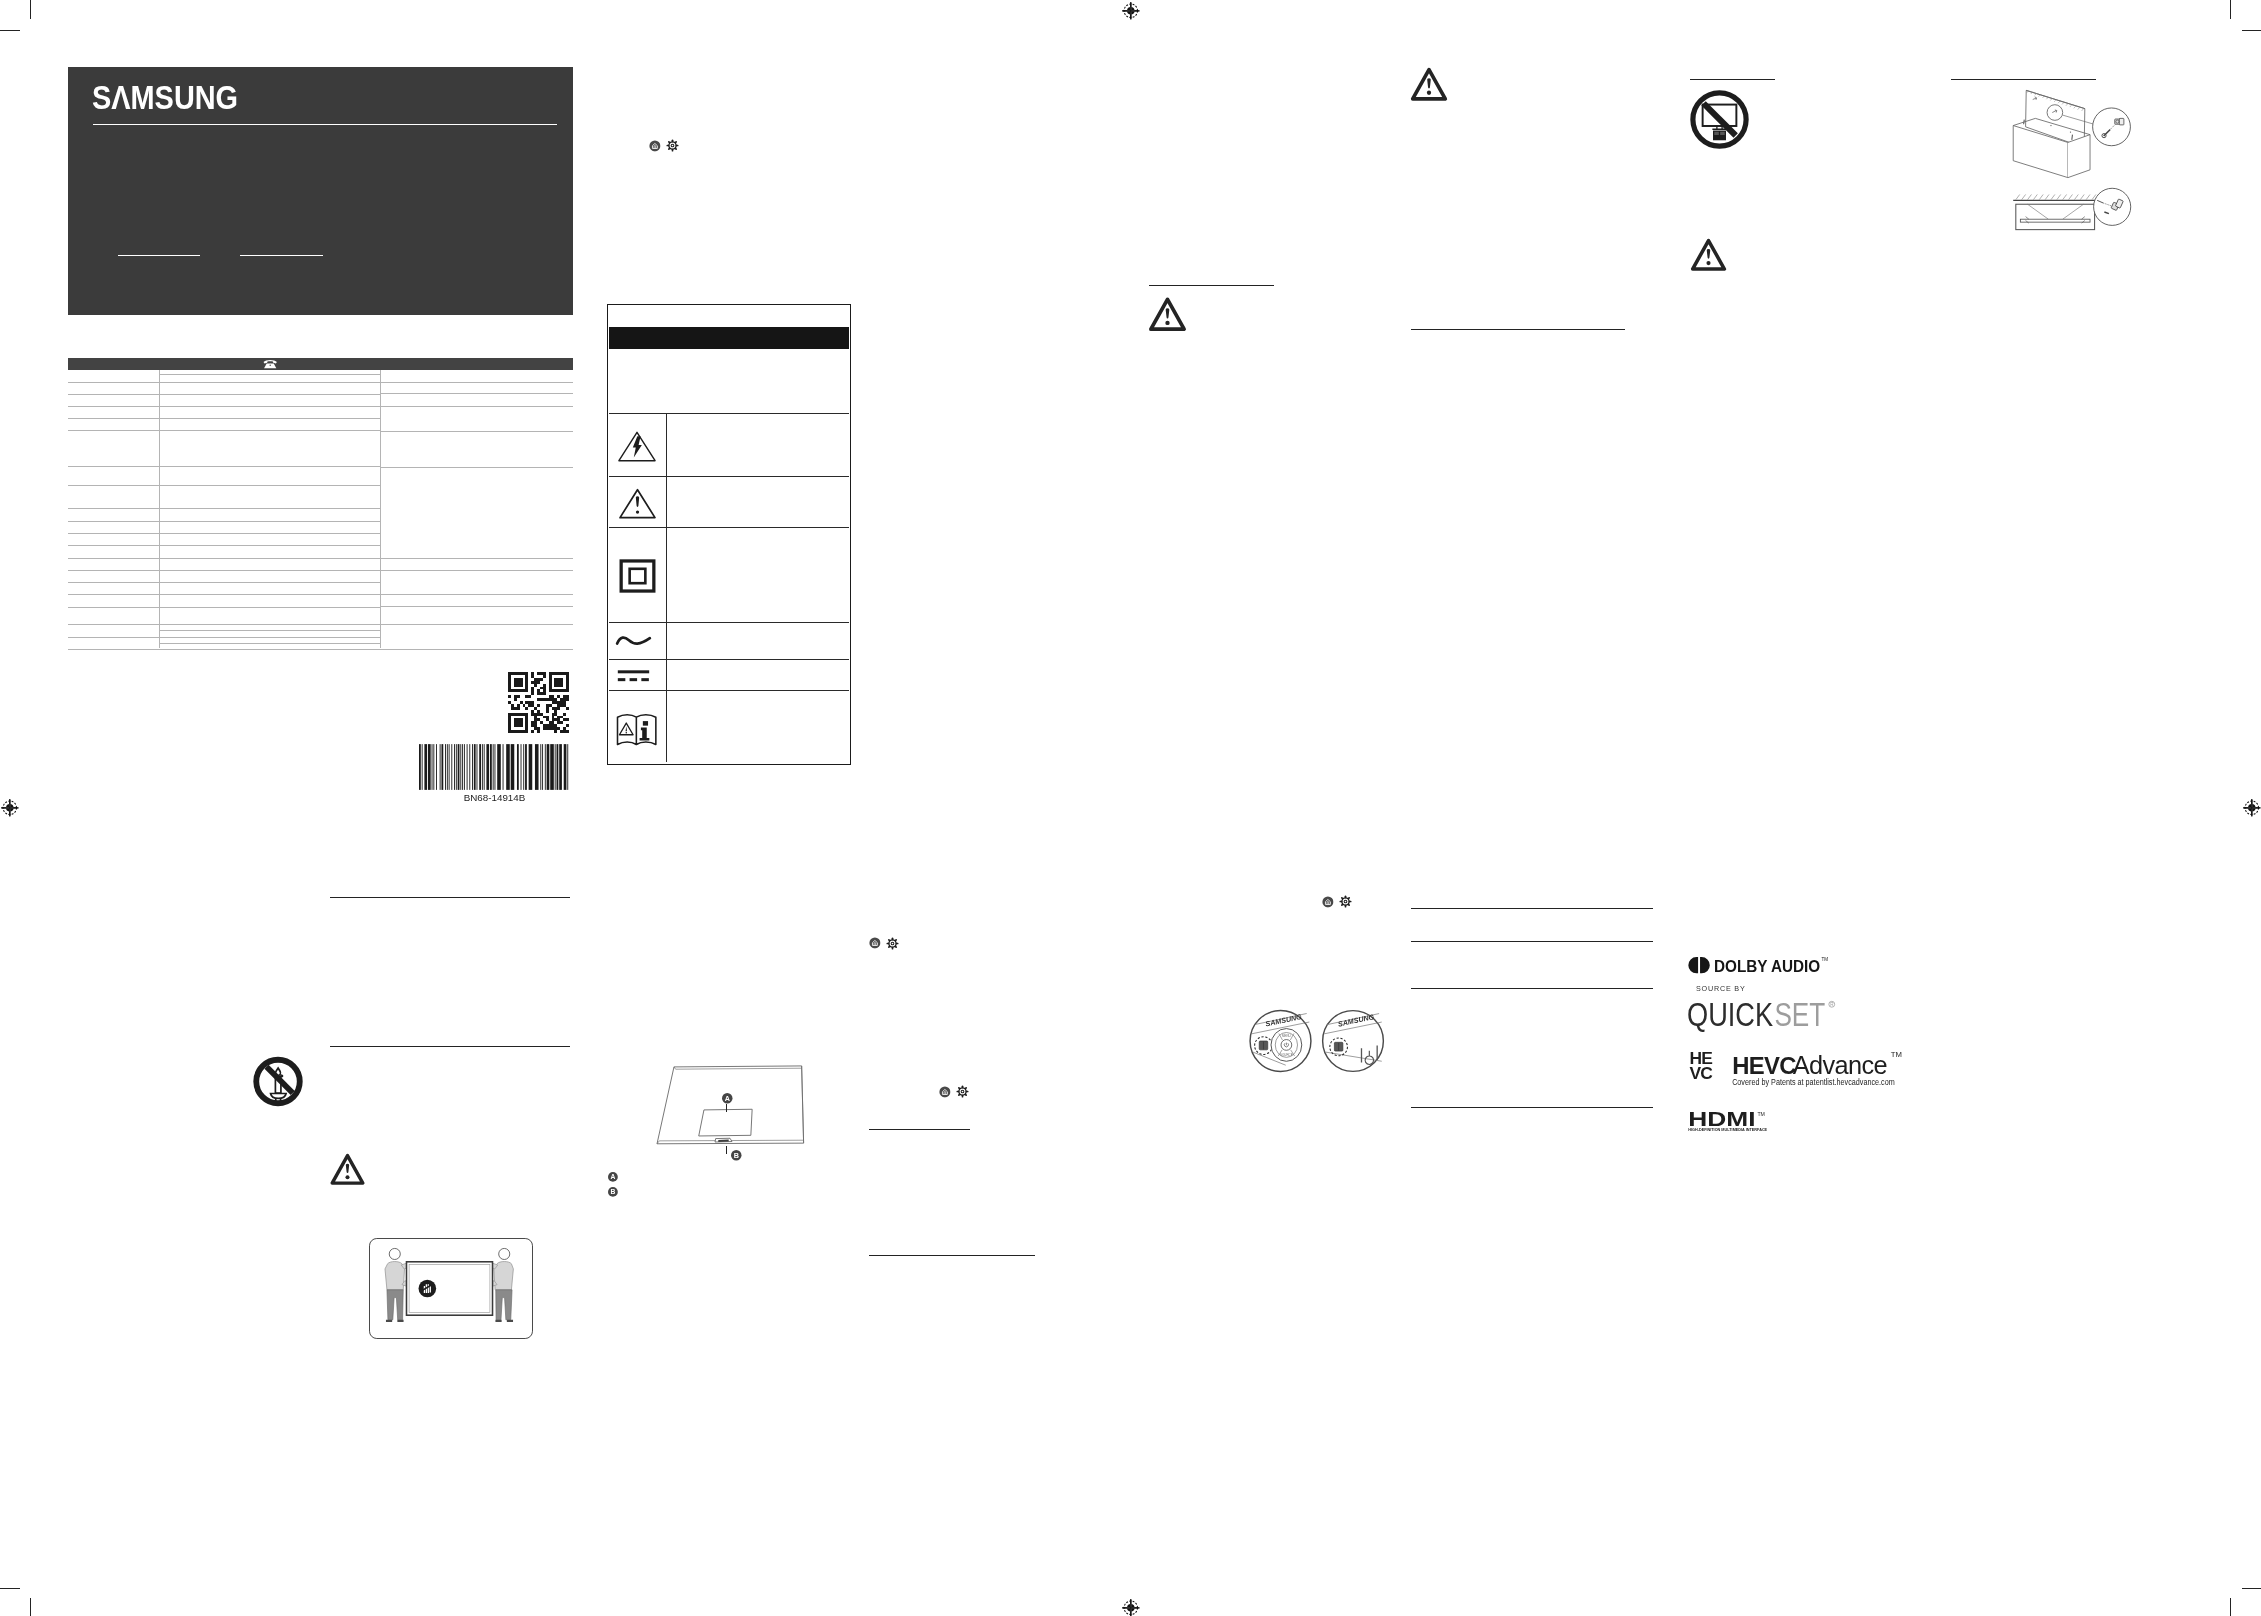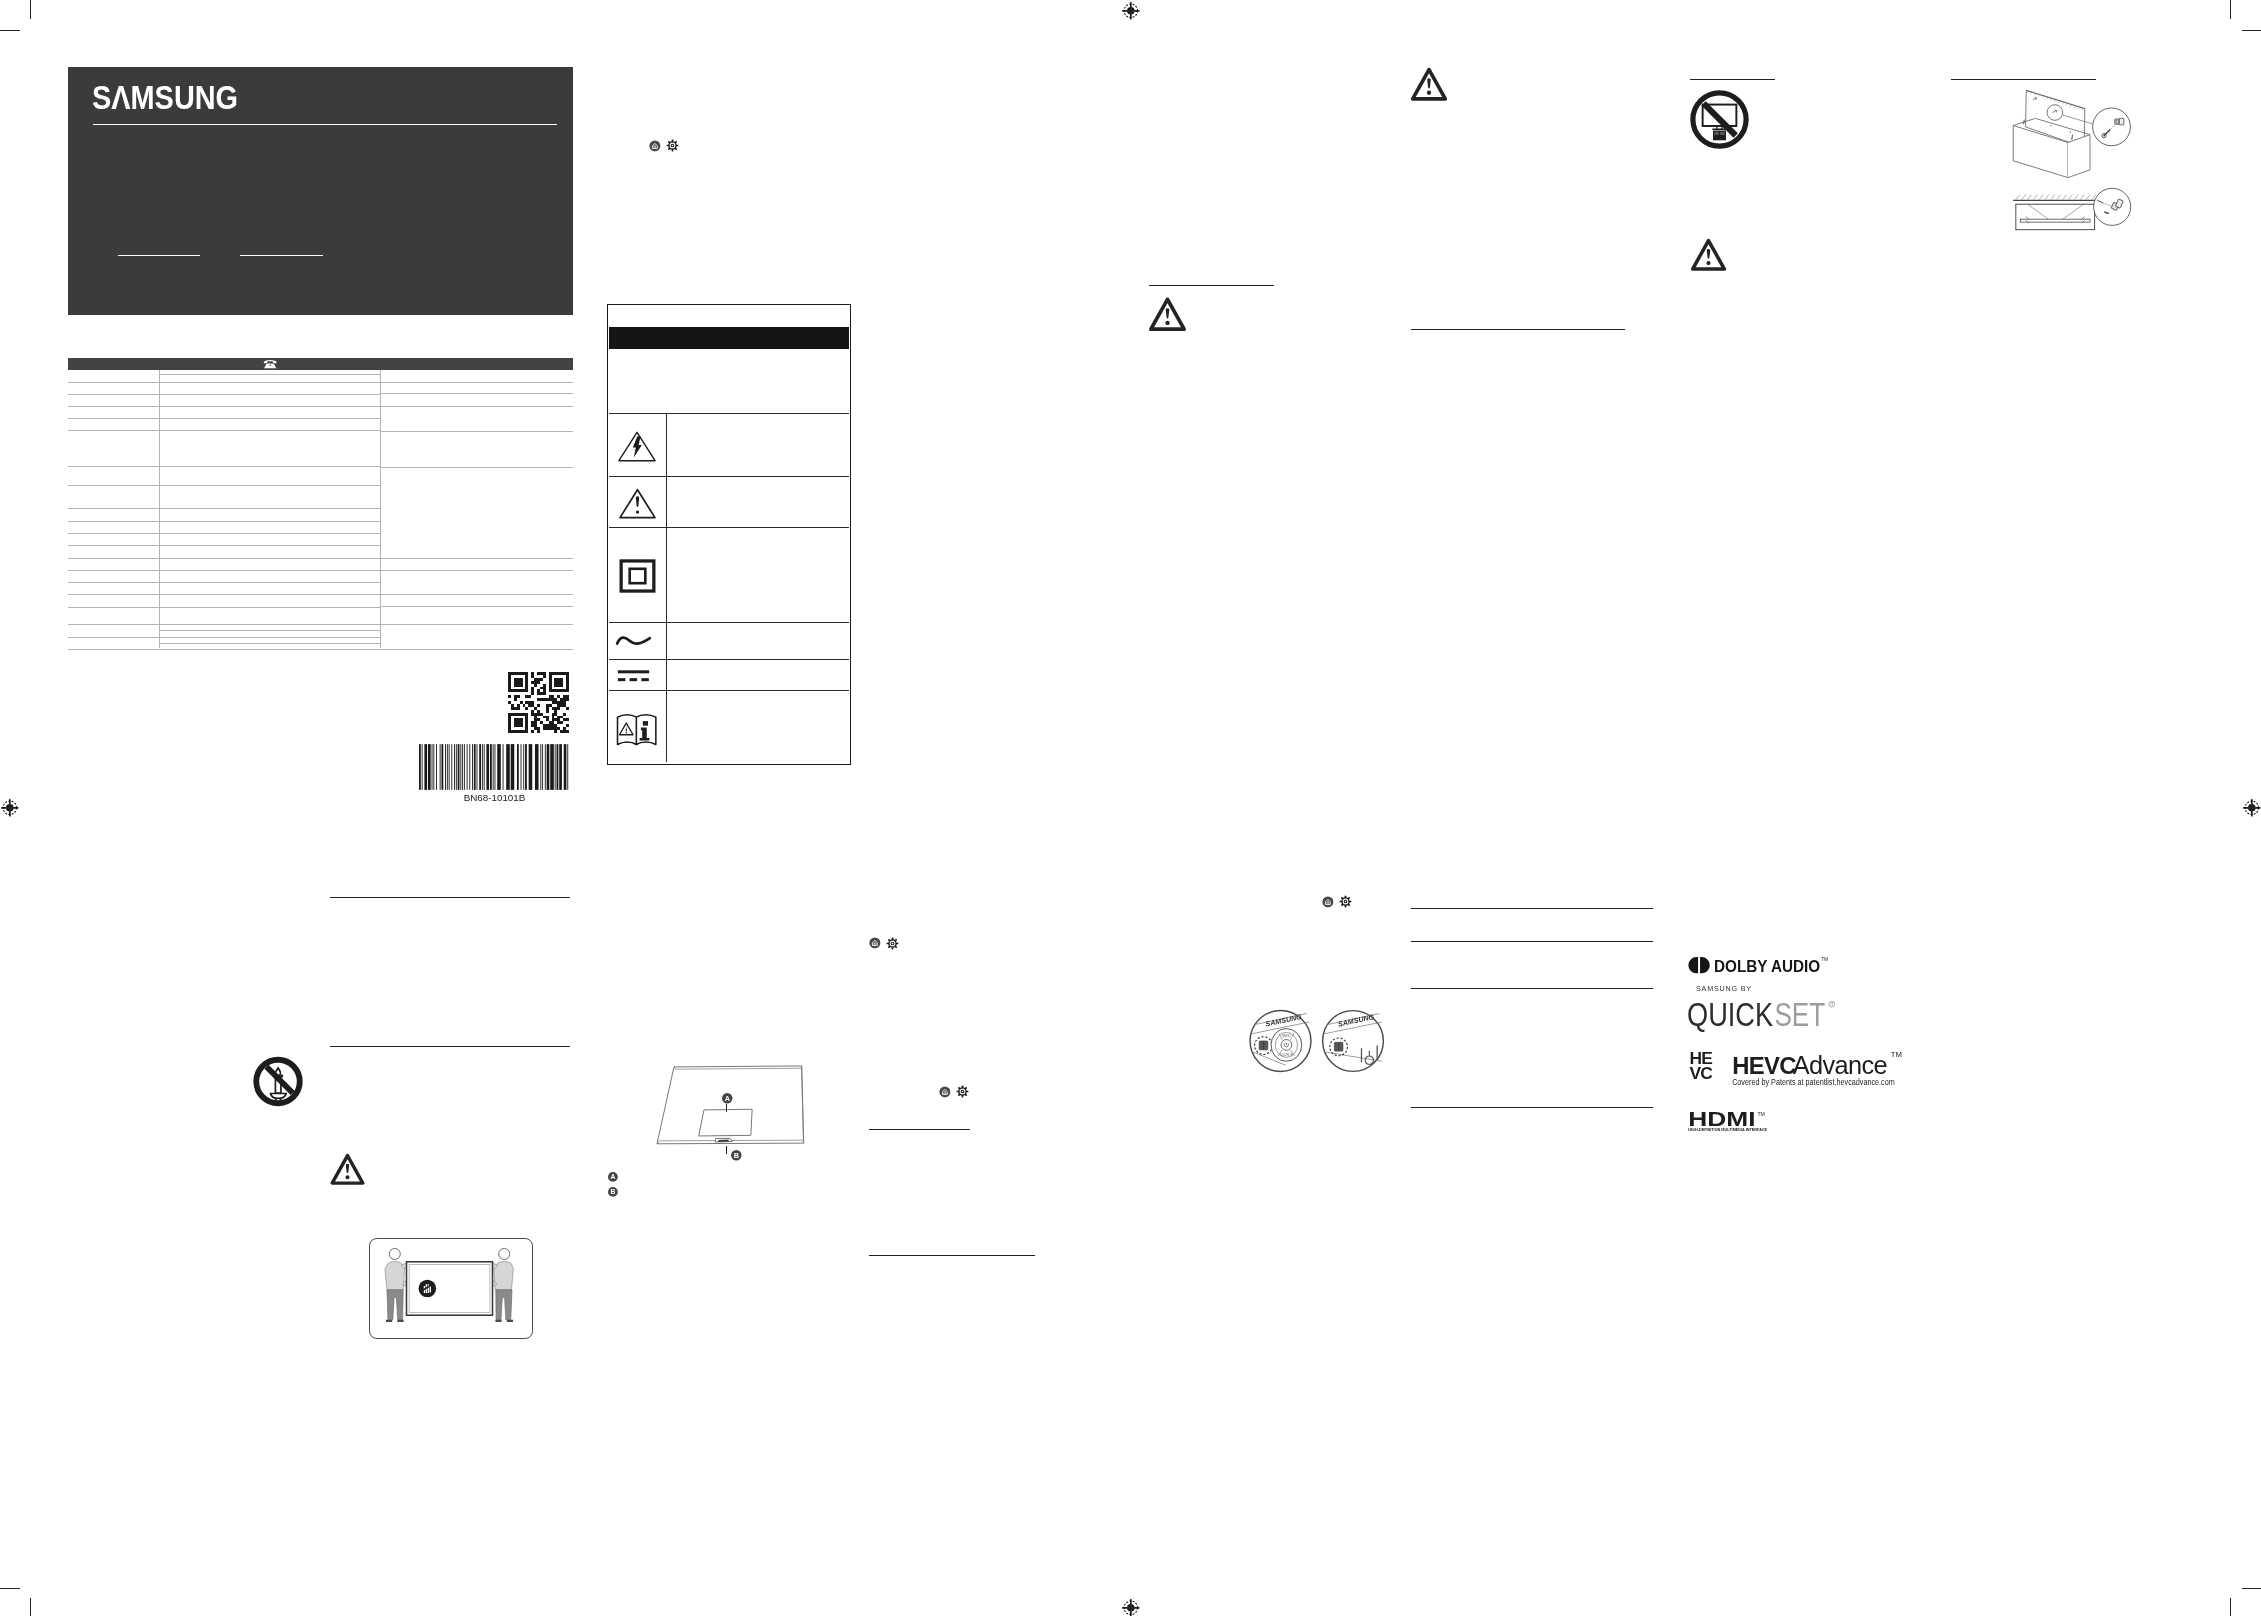--- a/index.html
+++ b/index.html
@@ -450,21 +450,21 @@
         <rect x="195.25" y="0" width="4.12" height="70"></rect>
         <rect x="200.75" y="0" width="5.50" height="70"></rect>
         <rect x="207.62" y="0" width="1.38" height="70"></rect>
         <rect x="210.38" y="0" width="2.75" height="70"></rect>
         <rect x="214.50" y="0" width="4.12" height="70"></rect>
         <rect x="221.38" y="0" width="4.12" height="70"></rect>
         <rect x="226.88" y="0" width="1.38" height="70"></rect>
       </g>
     </svg>
 
-<div class="abs" style="left:419px;top:792px;width:151px;text-align:center;font-size:9.8px;color:#1c1c1c">BN68-10101B</div>
+<div class="abs" style="left:419px;top:792px;width:151px;text-align:center;font-size:9.8px;color:#1c1c1c">BN68-14914B</div>
 
 <svg class="abs" style="left:649px;top:140px" width="11.8" height="11.8" viewBox="0 0 18 18">
       <use href="#homec"></use>
     </svg>
 
 <svg class="abs" style="left:666px;top:139px" width="13" height="13" viewBox="0 0 20 20">
       <use href="#gear"></use>
     </svg>
 
 <div class="abs" style="left:607px;top:304px;width:242px;height:459px;border:1.3px solid #1b1b1b"></div>
@@ -700,21 +700,21 @@
       <use href="#warn"></use>
     </svg>
 
 <svg class="abs" style="left:1688px;top:956px" width="140" height="18.3" viewBox="0 0 215 28">
   <path d="M15.5 1.5 H13 A12.3 12.3 0 0 0 13 26.5 H15.5 Z" fill="#161616"></path>
   <path d="M18.5 1.5 H21 A12.3 12.3 0 0 1 21 26.5 H18.5 Z" fill="#161616"></path>
   <text x="40" y="24" font-size="24" font-weight="bold" fill="#161616" textLength="163" lengthAdjust="spacingAndGlyphs">DOLBY AUDIO</text>
   <text x="205" y="8" font-size="7" fill="#161616">TM</text>
 </svg>
 
-<div class="abs" style="left:1696px;top:984px;width:72px;font-size:7.2px;letter-spacing:0.8px;color:#333">SAMSUNG BY</div>
+<div class="abs" style="left:1696px;top:984px;width:72px;font-size:7.2px;letter-spacing:0.8px;color:#333">SOURCE BY</div>
 
 <svg class="abs" style="left:1687px;top:999px" width="150" height="34" viewBox="0 0 230 52">
   <text x="0" y="42" font-size="50" fill="#2d2d2d" textLength="132" lengthAdjust="spacingAndGlyphs" font-family="Liberation Sans">Q<tspan dy="0">U</tspan>ICK</text>
   <text x="134" y="42" font-size="50" fill="#9d9d9d" textLength="78" lengthAdjust="spacingAndGlyphs" font-family="Liberation Sans">SET</text>
   <circle cx="222" cy="8" r="4.5" fill="none" stroke="#9d9d9d" stroke-width="1.2"></circle>
   <text x="222" y="11" font-size="7" fill="#9d9d9d" text-anchor="middle">R</text>
 </svg>
 
 <svg class="abs" style="left:1688px;top:1048px" width="216" height="40" viewBox="0 0 330 62">
   <g fill="#1e1e1e" font-family="Liberation Sans">

